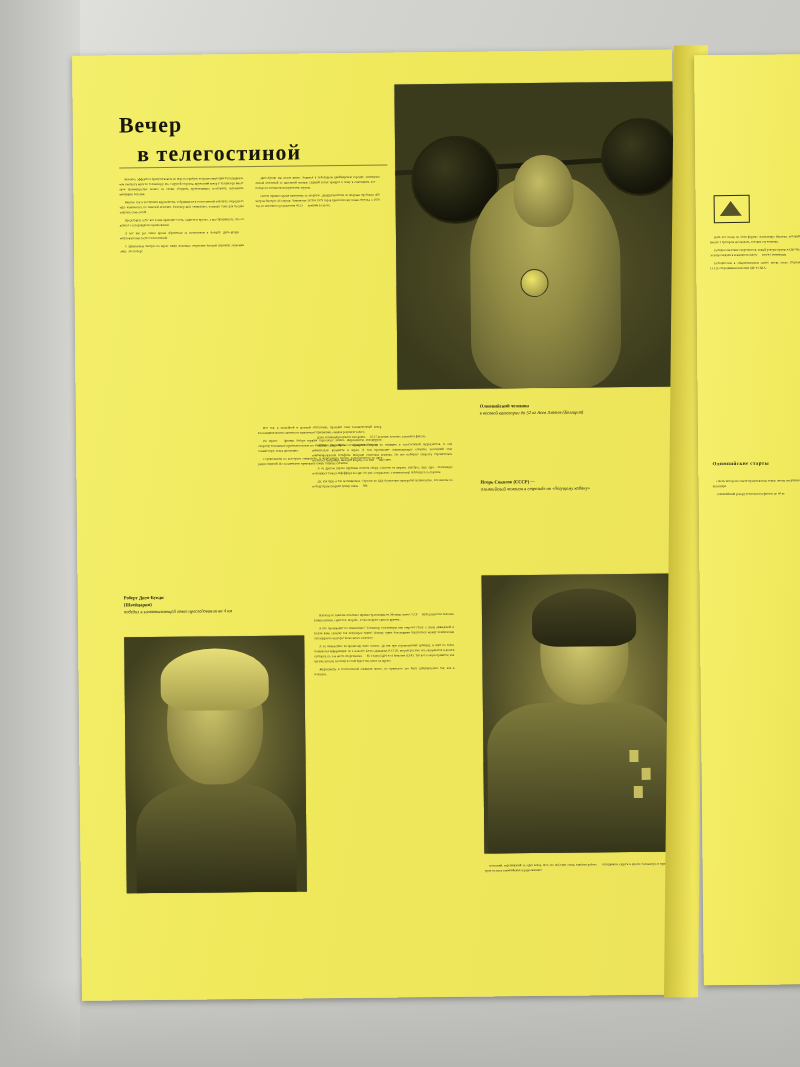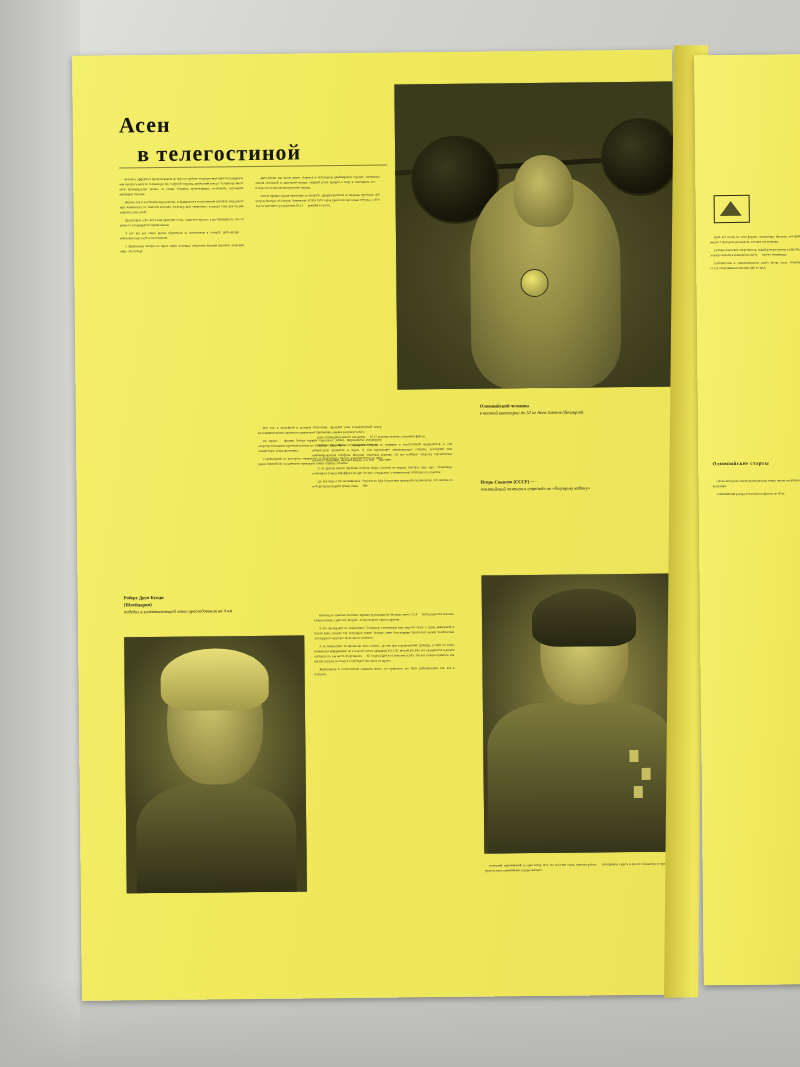--- a/index.html
+++ b/index.html
@@ -202,21 +202,21 @@
 <div class="backdrop"></div>
 <div class="shadow-left"></div>
 <div class="shadow-bottom"></div>
 
 <div class="magazine">
 
   <div class="page page-left">
     <div class="content">
 
       <h1 class="headline">
-        <span>Асен</span>
+        <span>Вечер</span>
         <span class="l2">в телегостиной</span>
       </h1>
 
       <div class="rule" style="left:46px;top:112px;width:268px;"></div>
 
       <div class="photo photo-lifter">
         <div class="lifter-bar"></div>
         <div class="plate p1"></div>
         <div class="plate p2"></div>
         <div class="lifter-body"></div>

